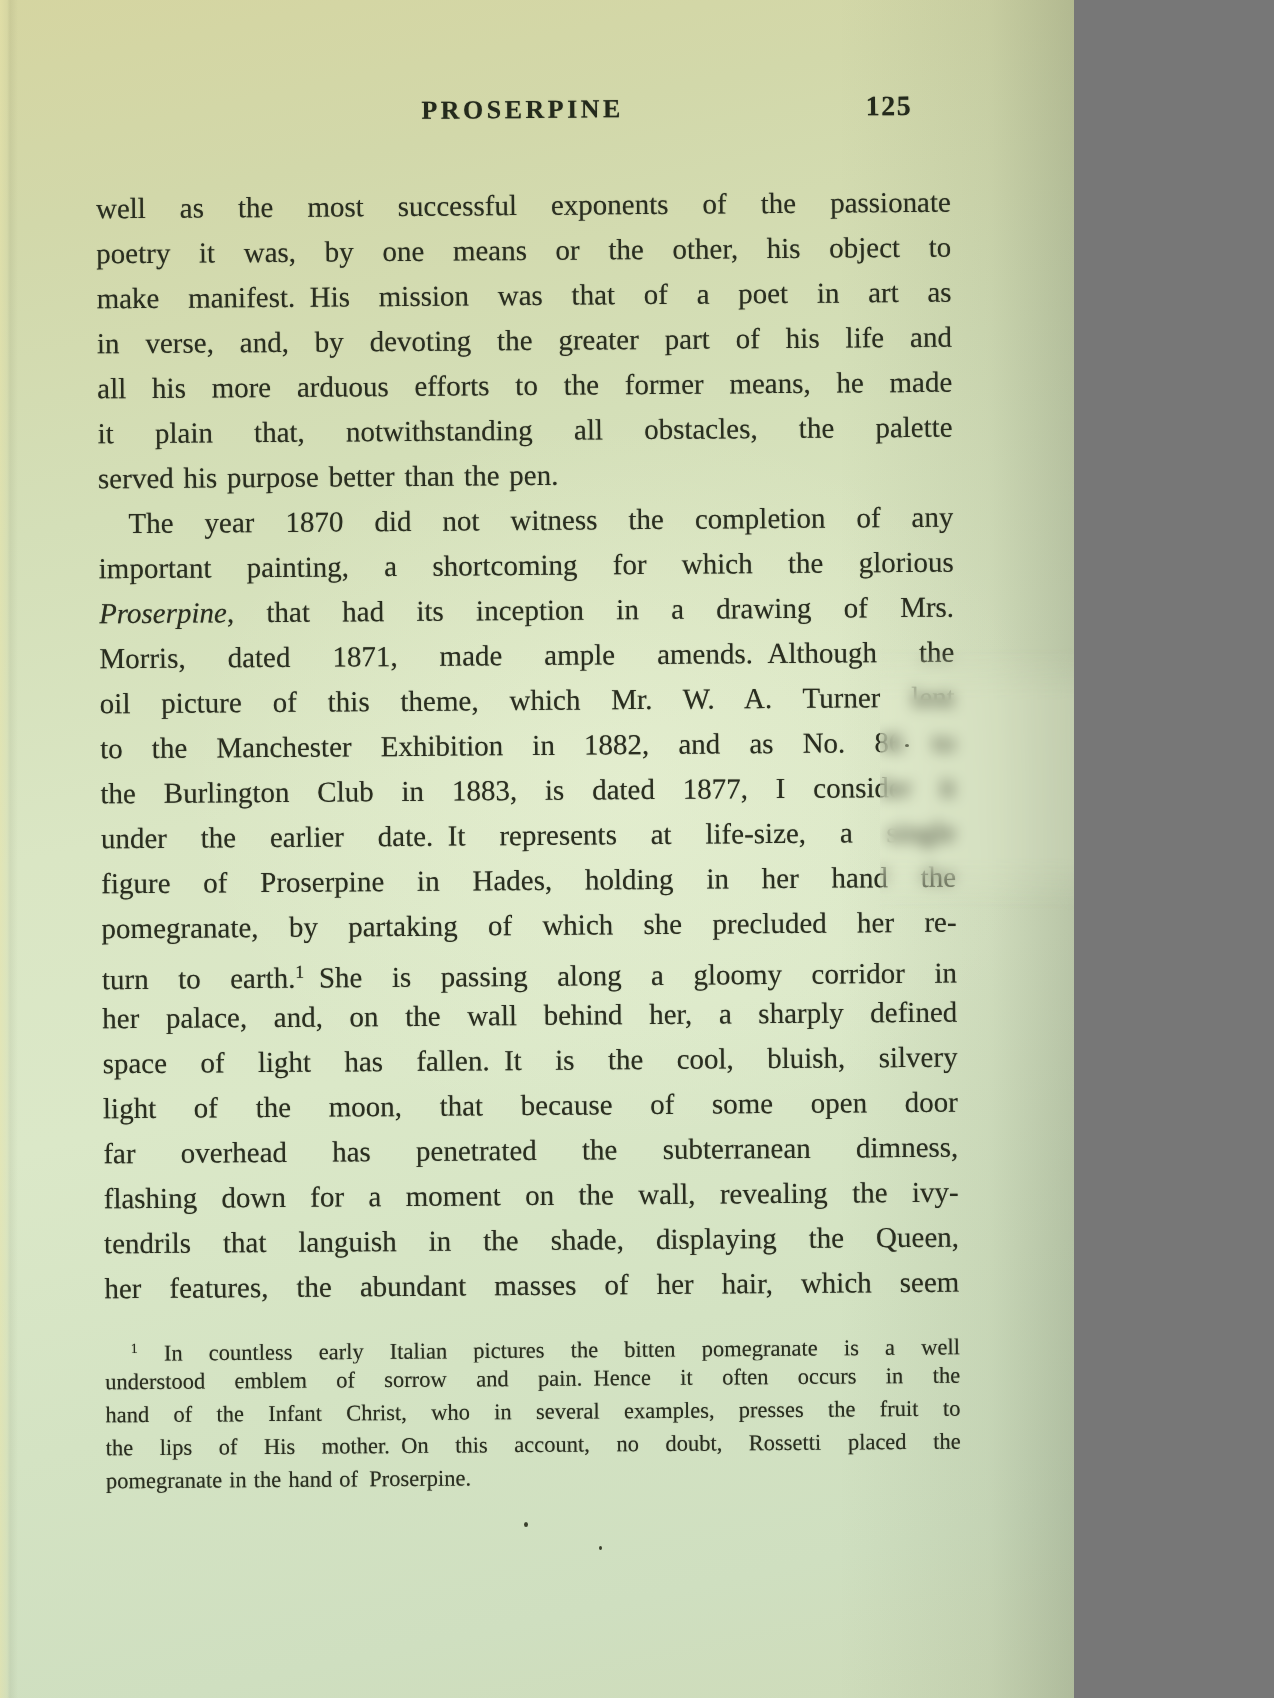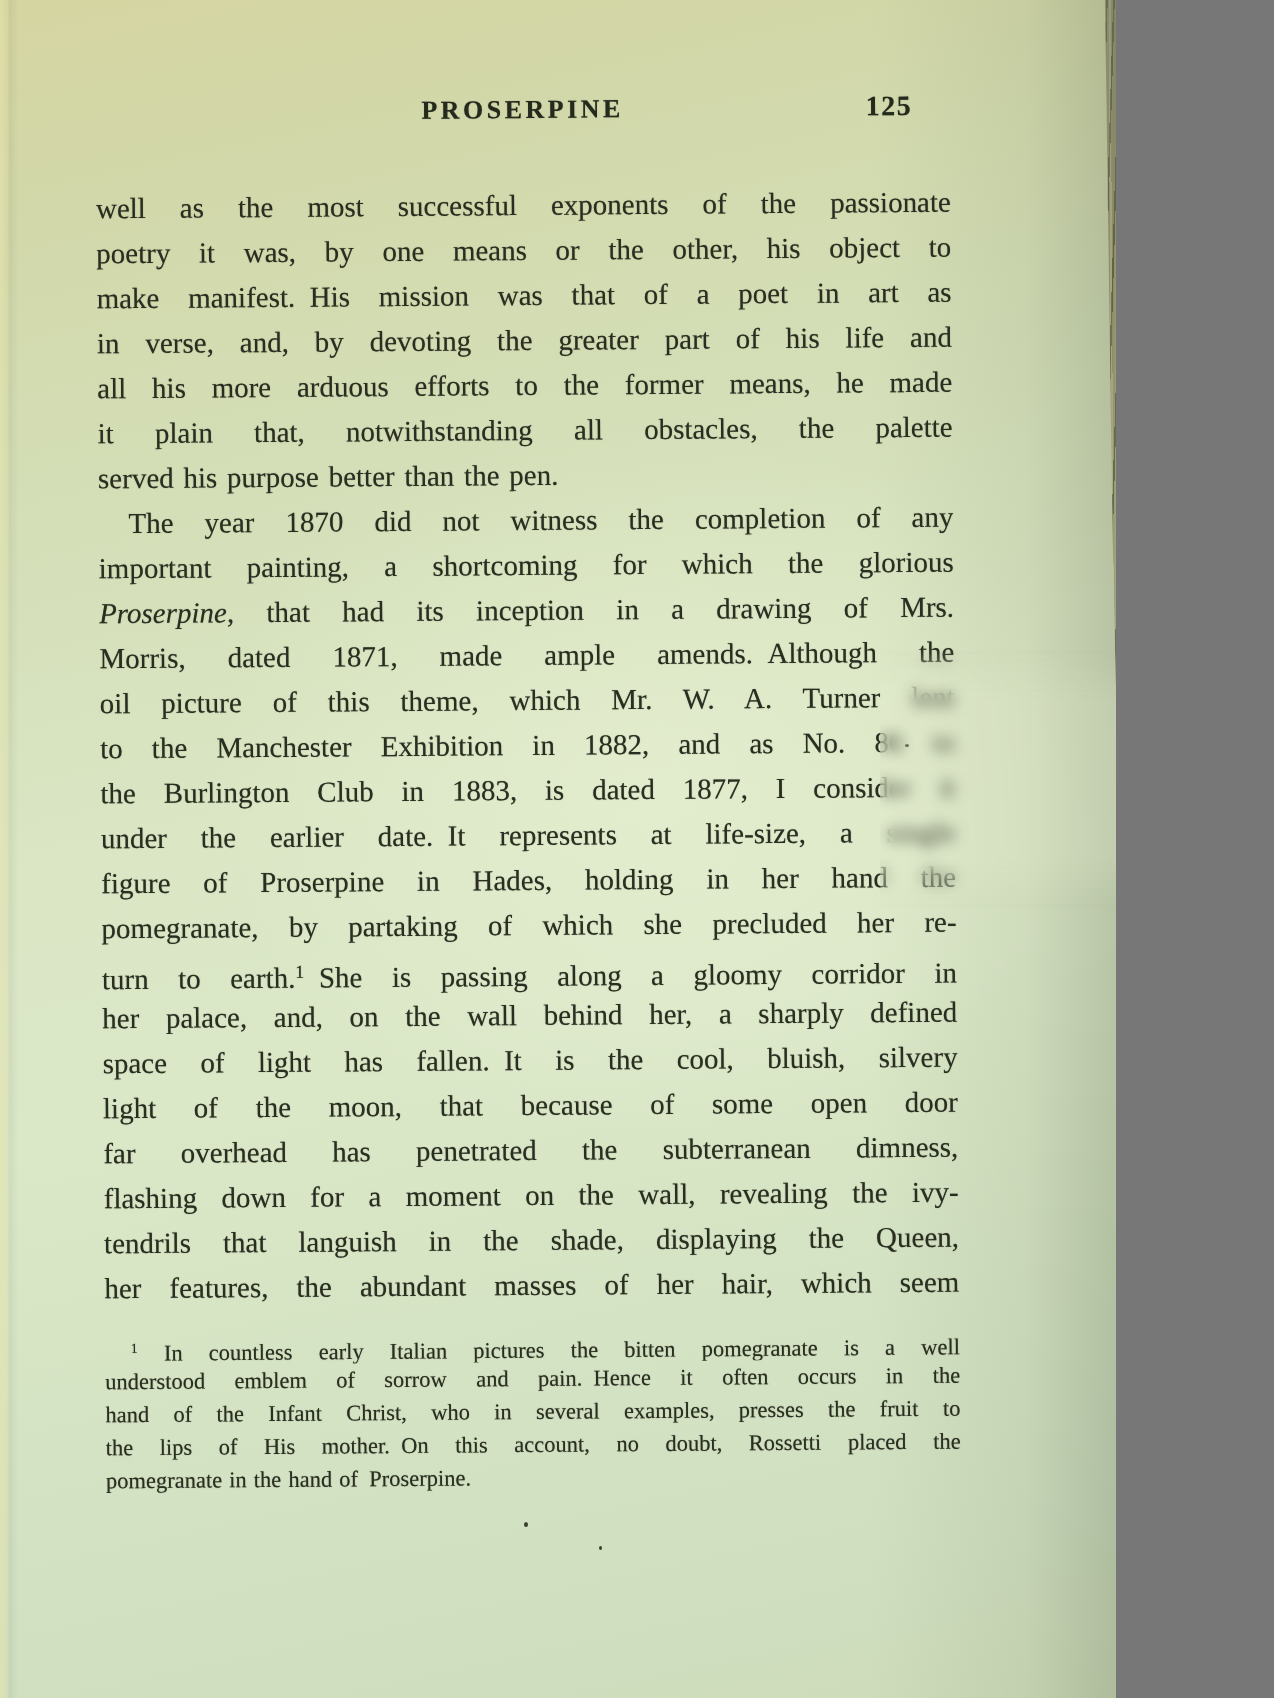--- a/index.html
+++ b/index.html
@@ -2,21 +2,20 @@
 <html><head>
 <meta charset="utf-8">
 <style>
   html,body{margin:0;padding:0;background:#777;}
   .scene{
     position:relative;
     width:1074px;height:1698px;
     overflow:hidden;
     font-family:"Liberation Serif","DejaVu Serif",serif;
     background:#4d7c0f;
-    padding-left:42px;
   }
 
   
   .fore-edge{
     position:absolute;top:-12px;bottom:-12px;left:1040px;width:250px;
     transform:rotate(0.7deg);
     background:
       repeating-linear-gradient(91deg,
         rgba(25,35,25,0.40) 0 1.6px, rgba(0,0,0,0) 1.6px 7px),
       repeating-linear-gradient(89deg,

